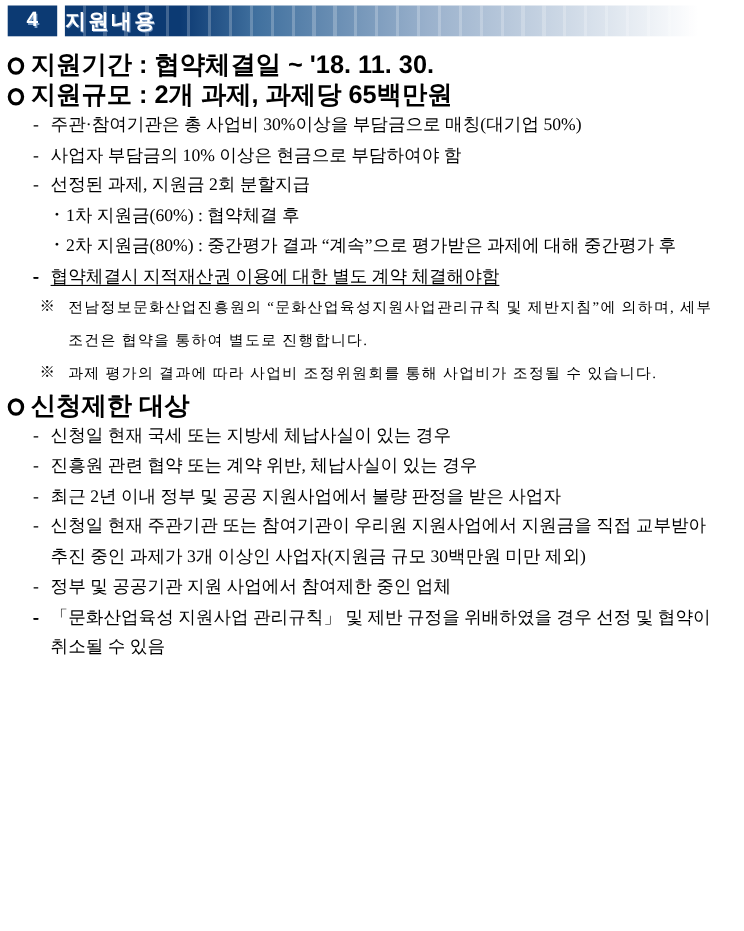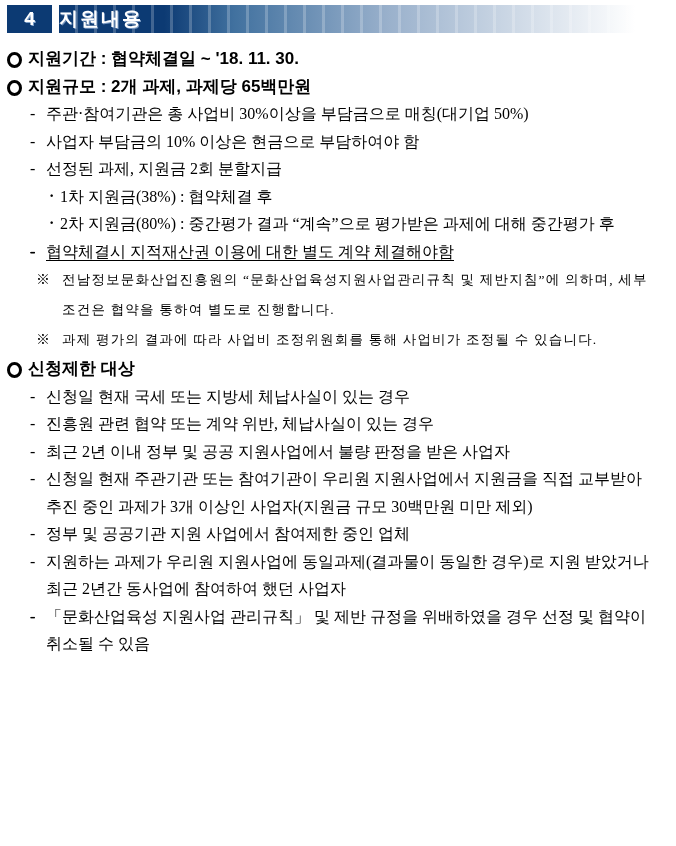--- a/index.html
+++ b/index.html
@@ -43,21 +43,21 @@
     text-shadow:1px 1px 0 rgba(130,160,200,0.9);
   }
   
   .content{margin-top:12px;width:676px;}
   .item{position:relative;line-height:27.5px;font-size:16px;word-break:normal;}
   .item .txt{display:block;}
   
   .item.bullet{
     padding-left:28px;padding-right:10px;
     font-family:"Liberation Sans","DejaVu Sans",sans-serif;
-    font-weight:bold;font-size:17px;
+    font-weight:bold;font-size:23px;
   }
   .circle-marker{
     position:absolute;left:7px;top:7px;
     width:9px;height:10px;border-radius:50%;
     border:3px solid #000;background:#fff;
     box-sizing:content-box;
   }
   
   .item.dash{padding-left:46px;padding-right:26px;}
   .dash-marker{position:absolute;left:30px;top:0;}
@@ -103,21 +103,21 @@
     <div class="item dash">
       <span class="dash-marker">-</span>
       <span class="txt">사업자 부담금의 10% 이상은 현금으로 부담하여야 함</span>
     </div>
     <div class="item dash">
       <span class="dash-marker">-</span>
       <span class="txt">선정된 과제, 지원금 2회 분할지급</span>
     </div>
     <div class="item dot">
       <span class="dot-marker">·</span>
-      <span class="txt">1차 지원금(38%) : 협약체결 후</span>
+      <span class="txt">1차 지원금(60%) : 협약체결 후</span>
     </div>
     <div class="item dot">
       <span class="dot-marker">·</span>
       <span class="txt">2차 지원금(80%) : 중간평가 결과 “계속”으로 평가받은 과제에 대해 중간평가 후</span>
     </div>
     <div class="item dash underline">
       <span class="dash-marker">-</span>
     </div>
     <div class="item dash">
       <span class="dash-marker">-</span>
@@ -153,21 +153,20 @@
     <div class="item dash">
       <span class="dash-marker">-</span>
       <span class="txt">신청일 현재 주관기관 또는 참여기관이 우리원 지원사업에서 지원금을 직접 교부받아 추진 중인 과제가 3개 이상인 사업자(지원금 규모 30백만원 미만 제외)</span>
     </div>
     <div class="item dash">
       <span class="dash-marker">-</span>
       <span class="txt">정부 및 공공기관 지원 사업에서 참여제한 중인 업체</span>
     </div>
     <div class="item dash">
       <span class="dash-marker">-</span>
-      <span class="txt">지원하는 과제가 우리원 지원사업에 동일과제(결과물이 동일한 경우)로 지원 받았거나 최근 2년간 동사업에 참여하여 했던 사업자</span>
     </div>
     <div class="item dash">
       <span class="dash-marker">-</span>
     </div>
     <div class="item dash">
       <span class="dash-marker">-</span>
       <span class="txt">「문화산업육성 지원사업 관리규칙」 및 제반 규정을 위배하였을 경우 선정 및 협약이 취소될 수 있음</span>
     </div>
   </div>
 

